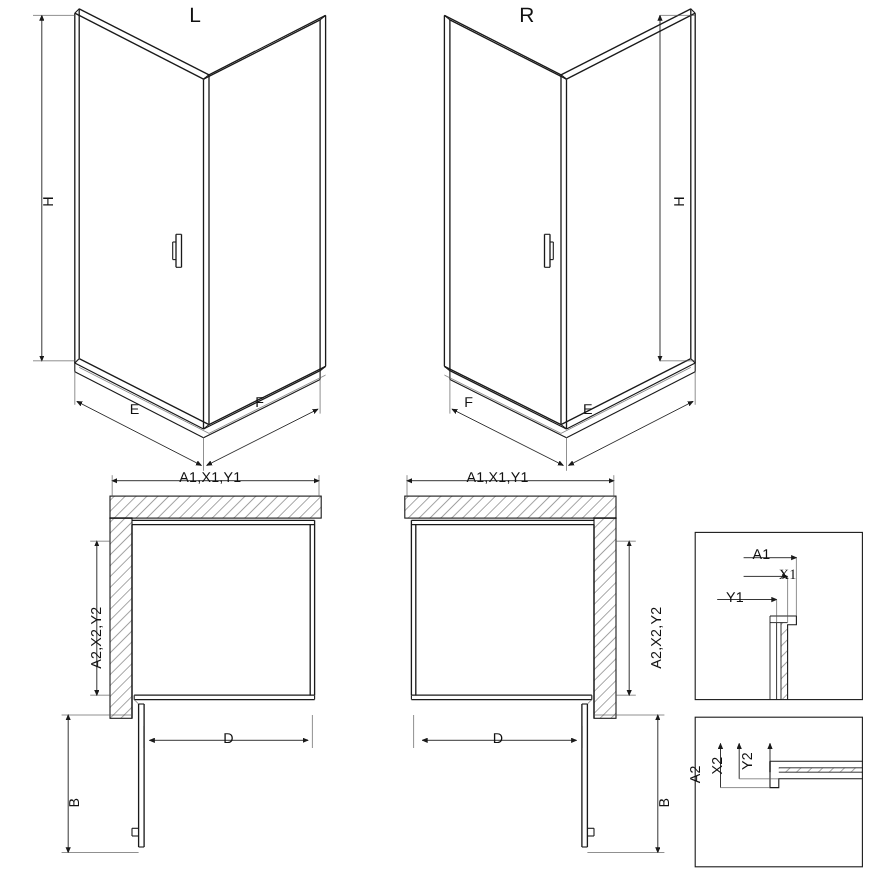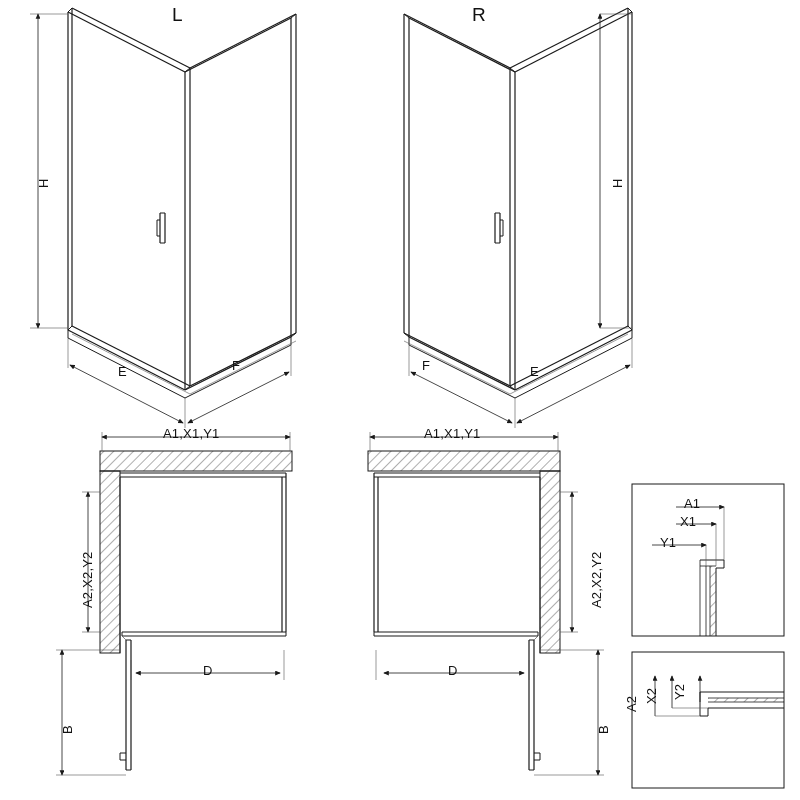--- a/index.html
+++ b/index.html
@@ -302,20 +302,20 @@
   <div class="lbl rot" style="left:80px; top:608px;">A2,X2,Y2</div>
   <div class="lbl rot" style="left:589px; top:608px;">A2,X2,Y2</div>
 
   <div class="lbl" style="left:203px; top:663px;">D</div>
   <div class="lbl" style="left:448px; top:663px;">D</div>
 
   <div class="lbl rot" style="left:60px; top:734px;">B</div>
   <div class="lbl rot" style="left:596px; top:734px;">B</div>
 
   <div class="lbl" style="left:684px; top:496px;text-align:center;">A1</div>
-  <div class="lbl" style="left:680px; top:514px;">X1</div>
+  <div class="lbl" style="left:708px; top:514px;font-family:Liberation Serif, serif;">X1</div>
   <div class="lbl" style="left:640px; top:535px;margin-left:20px;">Y1</div>
 
   <div class="lbl rot" style="left:624px; top:712px;">A2</div>
   <div class="lbl rot" style="left:644px; top:704px;">X2</div>
   <div class="lbl rot" style="left:672px; top:700px;">Y2</div>
 
 </div>
 
 </body></html>

